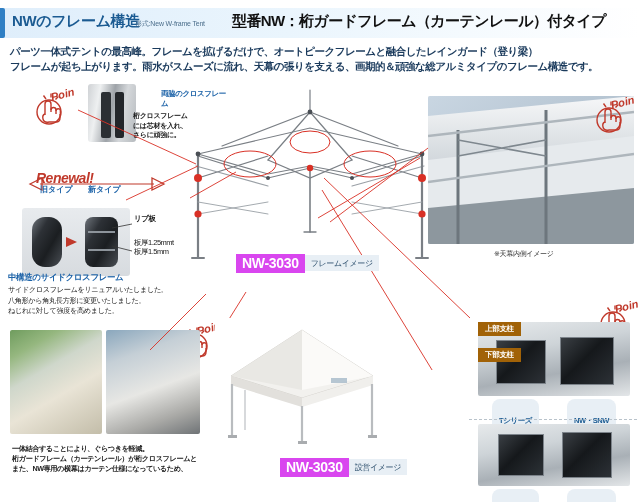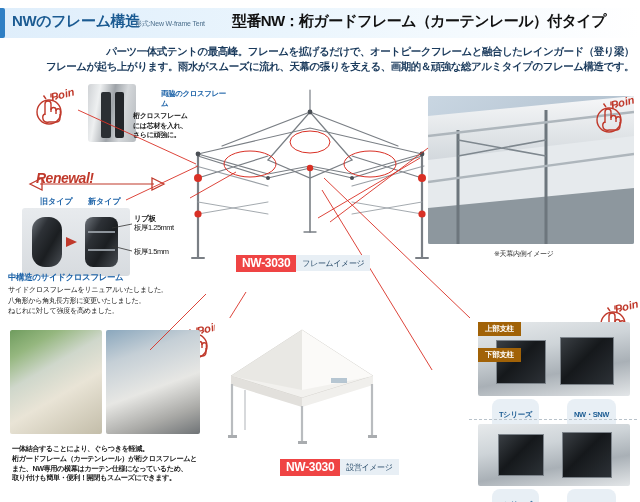--- a/index.html
+++ b/index.html
@@ -14,41 +14,41 @@
   
   .hdr{position:absolute;left:0;top:8px;width:640px;height:30px;}
   .hdr-bg{position:absolute;left:0;top:0;width:640px;height:30px;
     background:linear-gradient(90deg,#dfeefb 0%,#eaf5fd 45%,#ffffff 100%);}
   .hdr-bar{position:absolute;left:0;top:0;width:5px;height:30px;background:#2f7fc4;border-radius:0 2px 2px 0;}
   .hdr-t1{position:absolute;left:12px;top:4px;font-size:15px;font-weight:bold;color:#1b5b92;letter-spacing:-0.4px;}
   .hdr-t2{position:absolute;left:135px;top:11px;font-size:7px;color:#4d6f8c;letter-spacing:-0.2px;white-space:nowrap;}
   .hdr-t3{position:absolute;left:232px;top:4px;font-size:15px;font-weight:bold;color:#111;letter-spacing:-0.6px;white-space:nowrap;}
 
   
-  .lead{position:absolute;left:10px;top:44px;width:624px;text-align:right;}
+  .lead{position:absolute;left:10px;top:44px;width:624px;}
   .lead div{font-size:10.5px;line-height:15px;color:#1a3a5c;font-weight:bold;letter-spacing:-0.5px;white-space:nowrap;}
   .tiny{font-size:7px;line-height:9.5px;letter-spacing:-0.3px;}
   .photo{position:absolute;overflow:hidden;}
 
   
   .point{position:absolute;width:42px;height:40px;}
   .point svg{display:block;}
 
   
   .xf-photo{left:88px;top:84px;width:48px;height:58px;
     background:linear-gradient(100deg,#cfd2d5 0%,#eef0f1 22%,#9ea3a8 48%,#d5d8db 70%,#b6babe 100%);
     border-radius:3px;}
   .xf-photo .slot{position:absolute;left:13px;top:8px;width:10px;height:46px;background:#2b2f33;border-radius:2px;}
   .xf-photo .slot2{position:absolute;left:27px;top:8px;width:9px;height:46px;background:#23262a;border-radius:2px;}
 
   
   .ren-wrap{position:absolute;left:14px;top:170px;width:175px;}
   .ren-title{position:absolute;left:22px;top:0px;font-size:14px;font-weight:bold;color:#c0392b;font-style:italic;letter-spacing:-0.5px;}
   .ren-arrow{position:absolute;left:8px;top:5px;width:150px;height:18px;}
-  .ren-oldnew{position:absolute;top:26px;font-size:8px;font-weight:bold;color:#1d63a8;}
+  .ren-oldnew{position:absolute;top:14px;font-size:8px;font-weight:bold;color:#1d63a8;}
   .ren-panel{position:absolute;left:8px;top:38px;width:108px;height:68px;
     background:linear-gradient(180deg,#e8ebee 0%,#d7dbdf 100%);border-radius:3px;}
   .tube{position:absolute;border-radius:9px;background:linear-gradient(120deg,#6f757c 0%,#2d3136 30%,#1b1e21 60%,#4a4f55 100%);}
 
   
   .mid-txt{position:absolute;left:8px;top:272px;width:180px;}
   .mid-txt .h{font-size:8.5px;font-weight:bold;color:#1d63a8;letter-spacing:-0.4px;}
   .mid-txt p{margin:1px 0 0 0;font-size:7.2px;line-height:9.6px;color:#222;letter-spacing:-0.4px;}
 
   
@@ -61,34 +61,34 @@
   .bl-cap p{margin:0;font-size:7.2px;line-height:9.8px;color:#222;font-weight:bold;letter-spacing:-0.45px;white-space:nowrap;}
 
   
   .frame-svg{position:absolute;left:150px;top:82px;width:320px;height:200px;}
 
   
   .tent{position:absolute;left:215px;top:318px;width:175px;height:130px;}
 
   
   .tag{position:absolute;display:flex;align-items:center;height:14px;}
-  .tag .code{background:#ef4444;color:#fff;font-size:12px;font-weight:bold;padding:1.5px 6px;letter-spacing:-0.3px;}
+  .tag .code{background:#d946ef;color:#fff;font-size:14px;font-weight:bold;padding:1.5px 6px;letter-spacing:-0.3px;}
   .tag .desc{background:#e8eff5;color:#2a4d6b;font-size:8px;padding:2.5px 6px;letter-spacing:-0.4px;}
 
   
   .rp-top{position:absolute;left:428px;top:96px;width:206px;height:148px;border-radius:2px;overflow:hidden;
     background:linear-gradient(165deg,#dfe4e8 0%,#f2f4f5 20%,#b9c2c8 45%,#8e979e 70%,#d9dde0 100%);}
   .rp-note{position:absolute;left:494px;top:249px;font-size:7px;color:#333;letter-spacing:-0.3px;}
 
   .spec{position:absolute;width:152px;background:#fff;}
   .spec-hdr{position:absolute;left:0;top:0;background:#a16207;color:#fff;font-size:7.5px;font-weight:bold;padding:2px 7px;letter-spacing:-0.3px;}
   .spec-img{position:absolute;left:0;top:0;width:152px;height:74px;border-radius:2px;
     background:linear-gradient(170deg,#e7eaec 0%,#ced4d8 35%,#a9b0b6 65%,#e3e6e8 100%);}
   .sq{position:absolute;background:linear-gradient(135deg,#3a3f44 0%,#15181b 45%,#2c3136 100%);border:1px solid #7c838a;}
-  .pill{display:inline-block;background:#e8eff5;border-radius:8px;color:#1b5b92;font-size:7.5px;font-weight:bold;padding:11px 7px;letter-spacing:-0.4px;}
+  .pill{display:inline-block;background:#e8eff5;border-radius:8px;color:#1b5b92;font-size:7.5px;font-weight:bold;padding:17px 7px;letter-spacing:-0.4px;}
   .mmlab{font-size:8px;color:#222;letter-spacing:-0.4px;text-align:center;}
 
   .dashed-sep{position:absolute;left:469px;top:419px;width:168px;border-top:1px dashed #b9c3cb;}
 
   .leader{position:absolute;}
 </style>
 </head>
 <body>
 
 <div class="page">
@@ -151,21 +151,21 @@
         <div style="position:absolute;left:3px;top:14px;width:27px;height:2px;background:#8d949b;"></div>
         <div style="position:absolute;left:3px;top:32px;width:27px;height:2px;background:#8d949b;"></div>
       </div>
     </div>
 
     <svg style="position:absolute;left:96px;top:42px;" width="36" height="52">
       <path d="M2 16 L22 12" stroke="#333" stroke-width="0.8" fill="none"></path>
       <path d="M2 34 L22 39" stroke="#333" stroke-width="0.8" fill="none"></path>
     </svg>
     <div style="position:absolute;left:120px;top:44px;font-size:7.5px;font-weight:bold;letter-spacing:-0.4px;">リブ板</div>
-    <div style="position:absolute;left:120px;top:53px;font-size:7.5px;letter-spacing:-0.5px;">板厚1.25mmt</div>
+    <div style="position:absolute;left:120px;top:68px;font-size:7.5px;letter-spacing:-0.5px;">板厚1.25mmt</div>
     <div style="position:absolute;left:120px;top:77px;font-size:7.5px;letter-spacing:-0.5px;">板厚1.5mm</div>
   </div>
 
   <div class="mid-txt">
     <div class="h">中構造のサイドクロスフレーム</div>
     <p>サイドクロスフレームをリニュアルいたしました。</p>
     <p>八角形から角丸長方形に変更いたしました。</p>
     <p>ねじれに対して強度を高めました。</p>
   </div>
 
@@ -184,21 +184,20 @@
   </div>
 
   <div class="bl-photos">
     <div class="bl-a"></div>
     <div class="bl-b"></div>
   </div>
   <div class="bl-cap">
     <p>一体結合することにより、ぐらつきを軽減。</p>
     <p>桁ガードフレーム（カーテンレール）が桁クロスフレームと</p>
     <p>また、NW専用の横幕はカーテン仕様になっているため、</p>
-    <p>取り付けも簡単・便利！開閉もスムーズにできます。</p>
   </div>
 
   <svg class="frame-svg" viewBox="0 0 320 200">
     <g stroke="#7a7f85" stroke-width="1.2" fill="none" stroke-linecap="round">
 
       <path d="M160 8 L160 30"></path>
       <path d="M160 30 L72 64 M160 30 L248 64"></path>
       <path d="M160 30 L118 78 M160 30 L202 78"></path>
 
       <path d="M48 72 L160 46 L272 72"></path>

